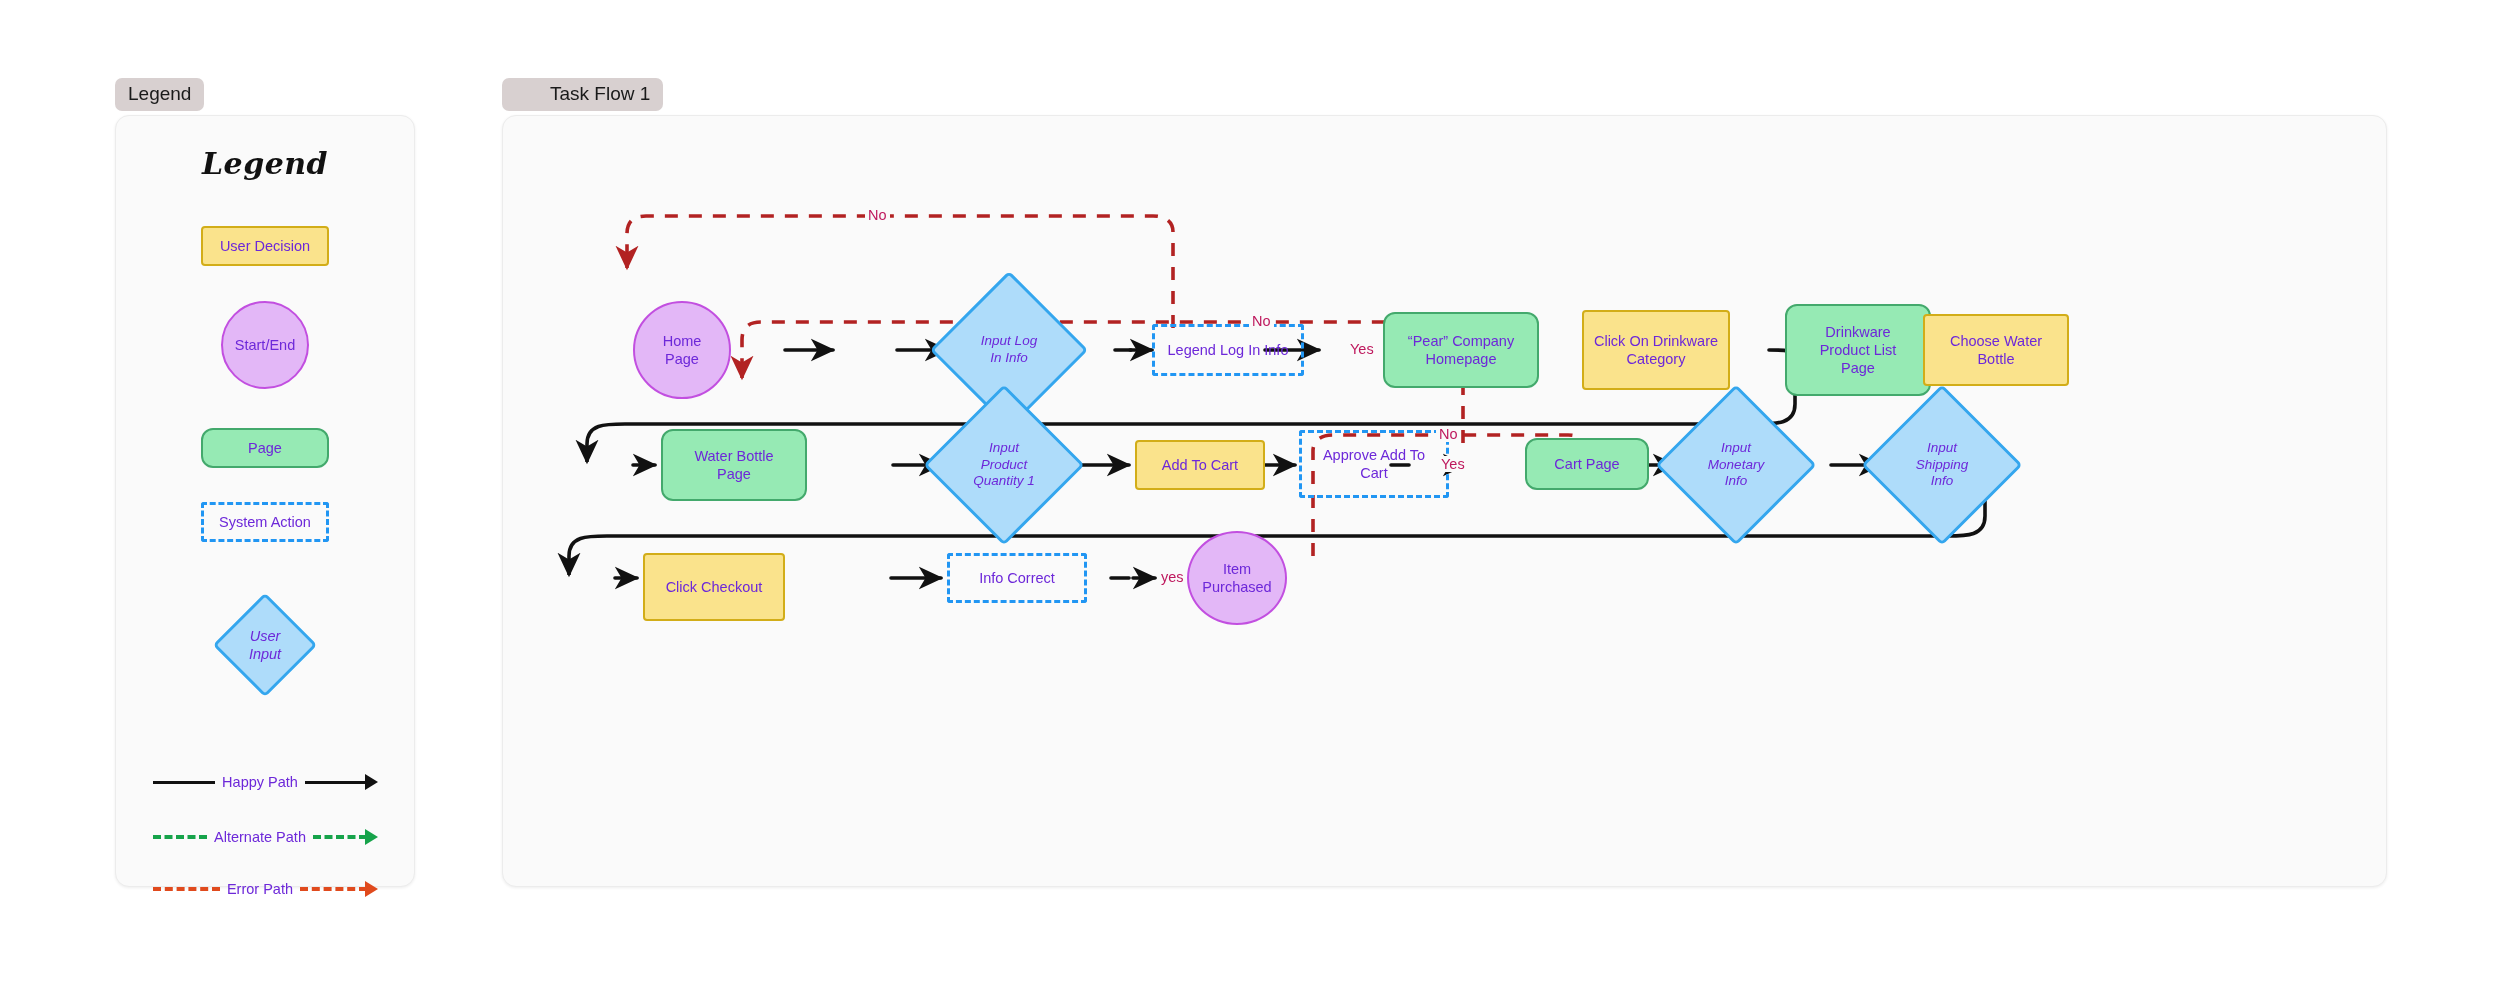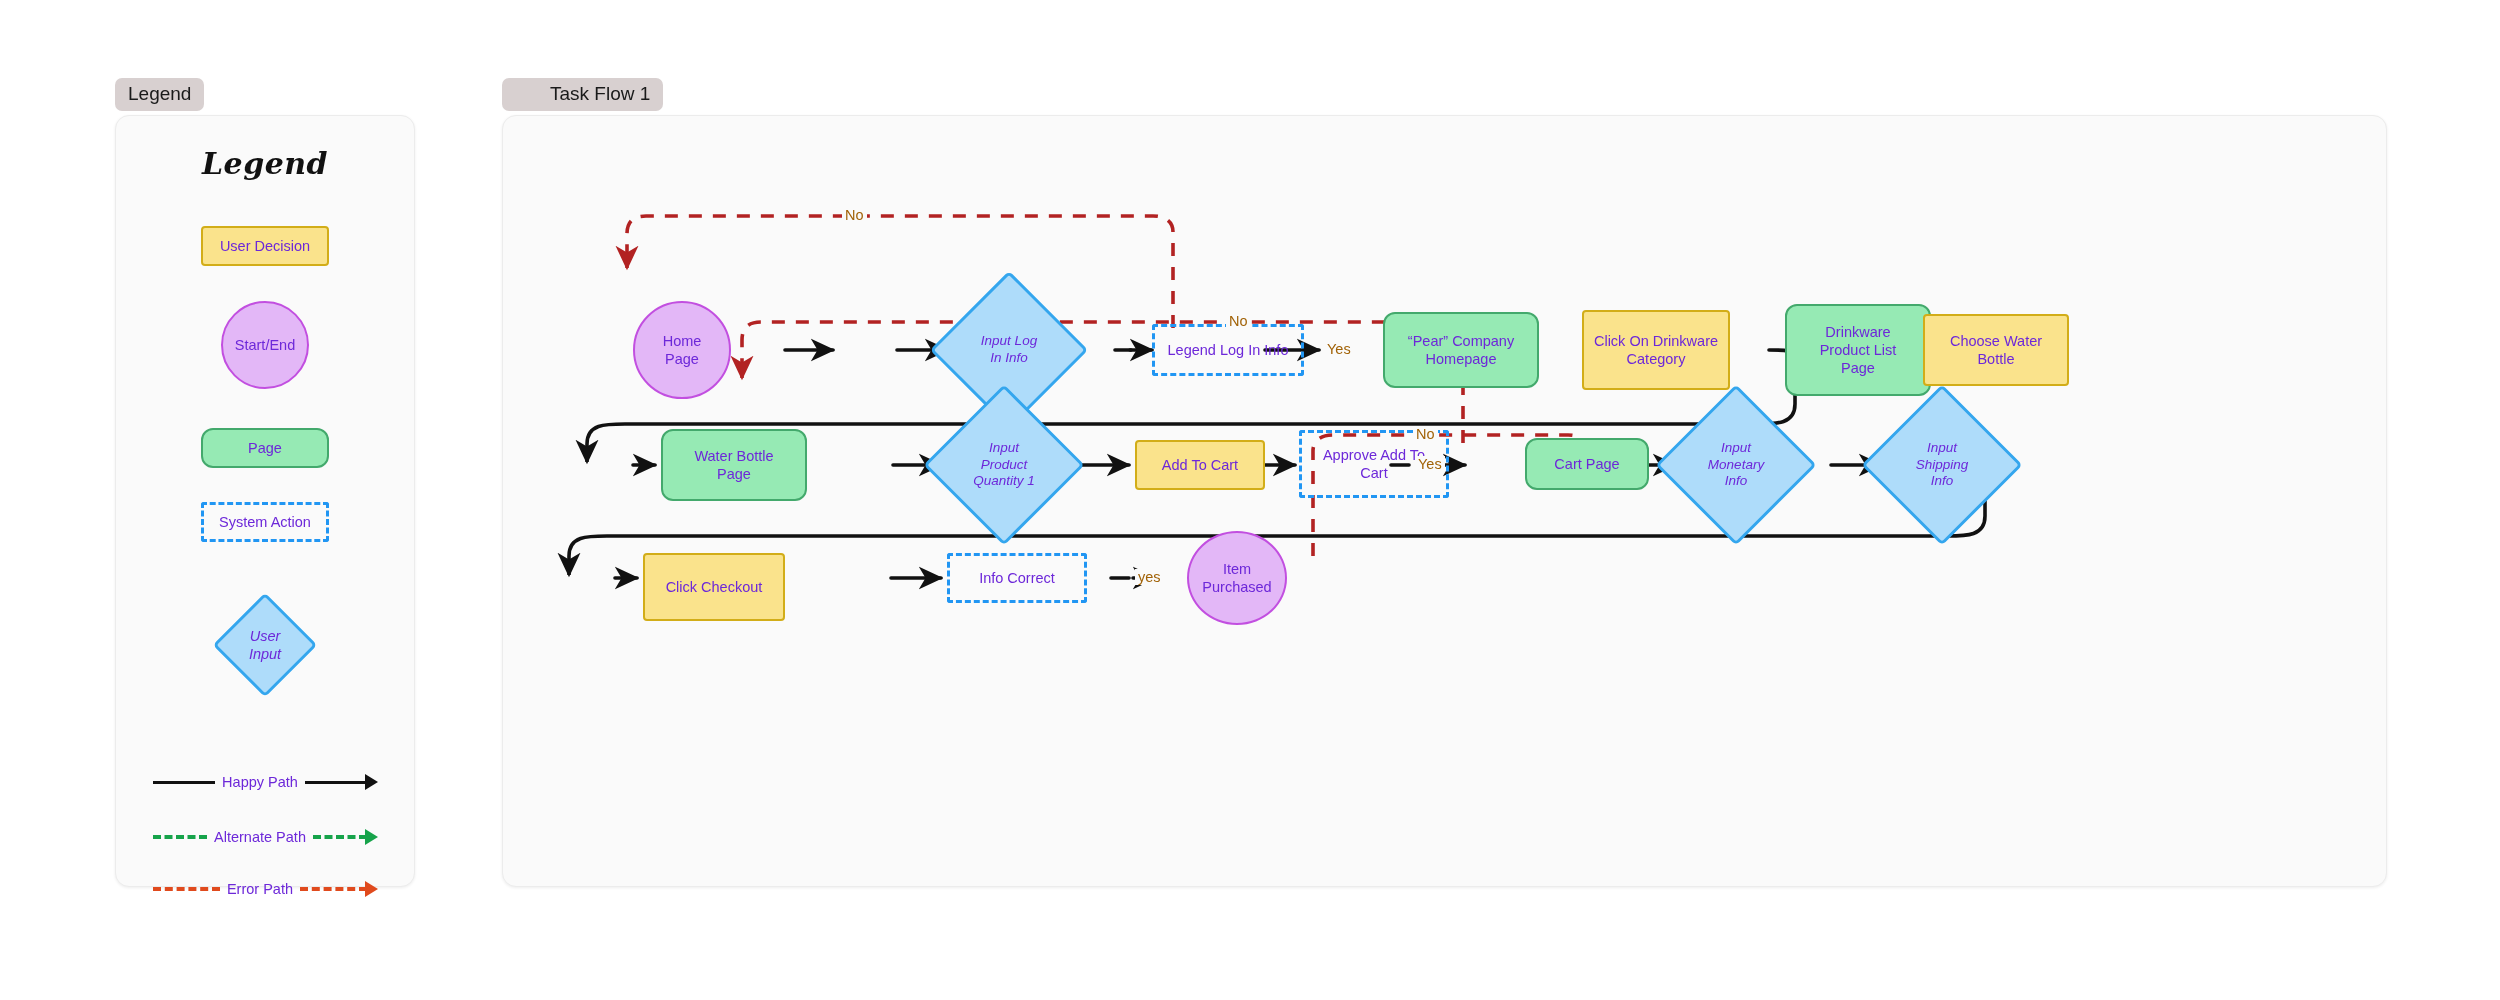--- a/index.html
+++ b/index.html
@@ -52,22 +52,22 @@
   
   #flow-panel{left:502px;top:115px;width:1883px;height:770px;}
   #flow-svg{position:absolute;left:0;top:0;width:100%;height:100%;}
 
   .node{position:absolute;z-index:3;}
   .node .shape{width:100%;height:100%;}
   .fs13{font-size:13.5px;}
   .fs145{font-size:14.5px;}
 
   .edge-label{
-    position:absolute;z-index:4;font-size:14.5px;color:#a16207;
-    background:#fafafa;padding:0 3px;white-space:nowrap;
+    position:absolute;z-index:4;font-size:14.5px;color:#be185d;
+    background:#fafafa;padding:0 3px;white-space:nowrap;margin-left:23px;
   }
 </style>
 </head>
 <body>
 
 <div class="panel-tag" style="left:115px;top:78px;">Legend</div>
 <div class="panel" id="legend-panel">
 
   <div class="legend-title">Legend</div>
 

